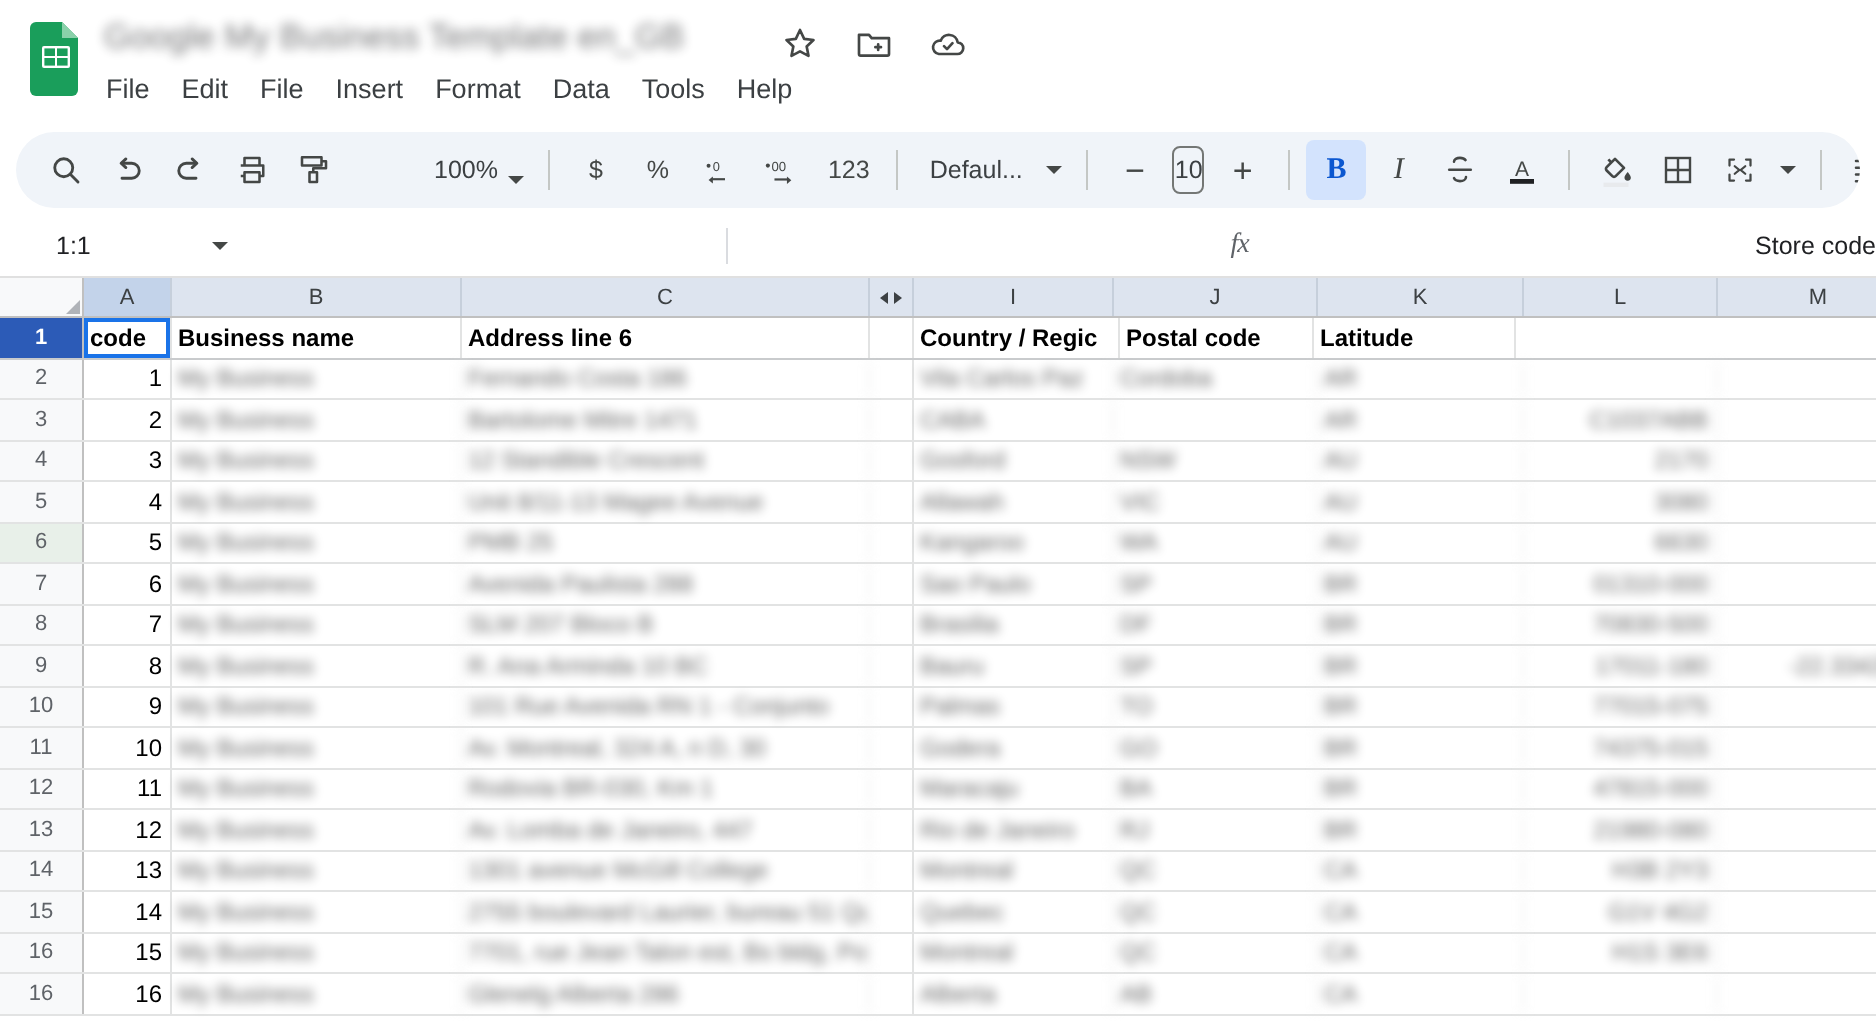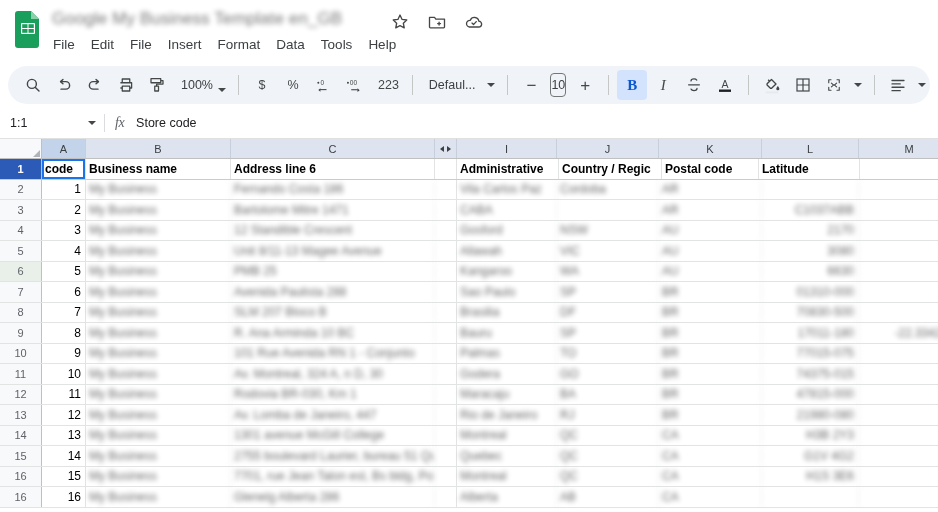--- a/index.html
+++ b/index.html
@@ -97,21 +97,21 @@
     cursor: default;
     flex: 0 0 auto;
   }
   .tb-btn svg { display: block; }
   .tb-sep {
     width: 1px; height: 20px;
     background: #c4c7c5;
     margin: 0 7px;
     flex: 0 0 1px;
   }
-  .zoom-ctl { display:flex; align-items:flex-end; gap:2px; padding: 0 4px 0 8px; }
+  .zoom-ctl { display:flex; align-items:flex-end; gap:2px; padding: 0 4px 0 8px; margin-left: 36px; }
   .zoom-val { font-size: 12.5px; color:#3c4043; }
   .caret {
     width: 0; height: 0;
     border-left: 4px solid transparent;
     border-right: 4px solid transparent;
     border-top: 4.5px solid #444746;
     margin-left: 3px;
   }
   .font-name {
     font-size: 12.5px; color:#3c4043;
@@ -136,21 +136,22 @@
     font-family: "Liberation Serif", serif;
     font-style: italic; font-size: 15px;
   }
 
   
   .formula-bar {
     height: 31px;
     display: flex; align-items: center;
     background: #ffffff;
     border-bottom: 1px solid #e0e0e0;
-    padding-left: 10px;
+    padding-left: 28px;
+    justify-content: space-between;
   }
   .namebox {
     width: 92px; height: 22px;
     display: flex; align-items: center; justify-content: space-between;
     font-size: 12.5px; color: #202124;
     padding-right: 6px;
   }
   .fb-sep { width:1px; height:18px; background:#dadce0; margin: 0 10px 0 2px; }
   .fx {
     font-family: "Liberation Serif", serif;
@@ -357,21 +358,21 @@
       </svg>
     </div>
     <div class="tb-btn">
       <svg width="22" height="18" viewBox="0 0 30 20" fill="#444746">
         <circle cx="4" cy="7" r="1.4"></circle>
           <text x="6.5" y="10.5" font-size="9" font-family="Liberation Sans, sans-serif">00</text>
         <path d="M20 17l-3-2.5v5z"></path>
           <rect x="8.5" y="15.7" width="9" height="1.5"></rect>
       </svg>
     </div>
-    <div class="tb-btn">223</div>
+    <div class="tb-btn">123</div>
 
     <div class="tb-sep"></div>
 
     <div class="tb-btn" style="padding:0">
       <span class="font-name">Defaul...</span>
       <span class="caret" style="margin-left:10px;margin-right:4px;"></span>
     </div>
 
     <div class="tb-sep"></div>
 
@@ -462,21 +463,20 @@
   </div>
 
   <div class="rows">
 
     <div class="row hdrrow">
       <div class="rh sel">1</div>
       <div class="cell a1sel" style="width:44px;flex-basis:44px">code</div>
       <div class="cell" style="width:145px;flex-basis:145px">Business name</div>
       <div class="cell" style="width:204px;flex-basis:204px">Address line 6</div>
       <div class="hidecol"></div>
-      <div class="cell" style="width:102px;flex-basis:102px">Administrative</div>
       <div class="cell" style="width:103px;flex-basis:103px">Country / Regic</div>
       <div class="cell" style="width:97px;flex-basis:97px">Postal code</div>
       <div class="cell" style="width:101px;flex-basis:101px">Latitude</div>
     </div>
 
   <div class="row">
         <div class="rh">2</div>
         <div class="cell rt" style="width: 44px; flex-basis: 44px;">1</div>
         <div class="cell blur" style="width: 145px; flex-basis: 145px;">My Business</div>
         <div class="cell blur" style="width: 204px; flex-basis: 204px;">Fernando Costa 186</div>

